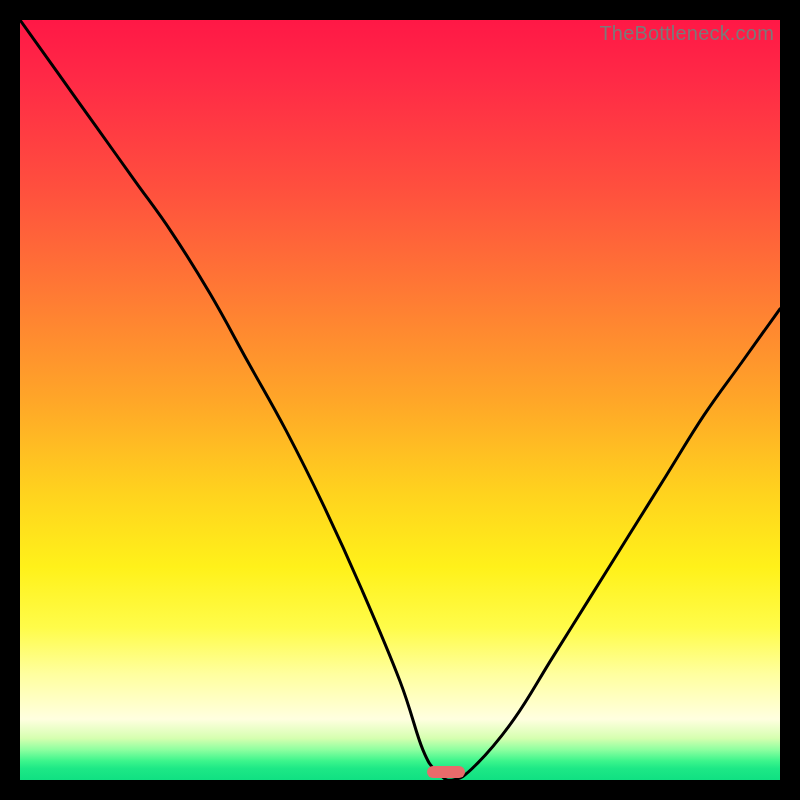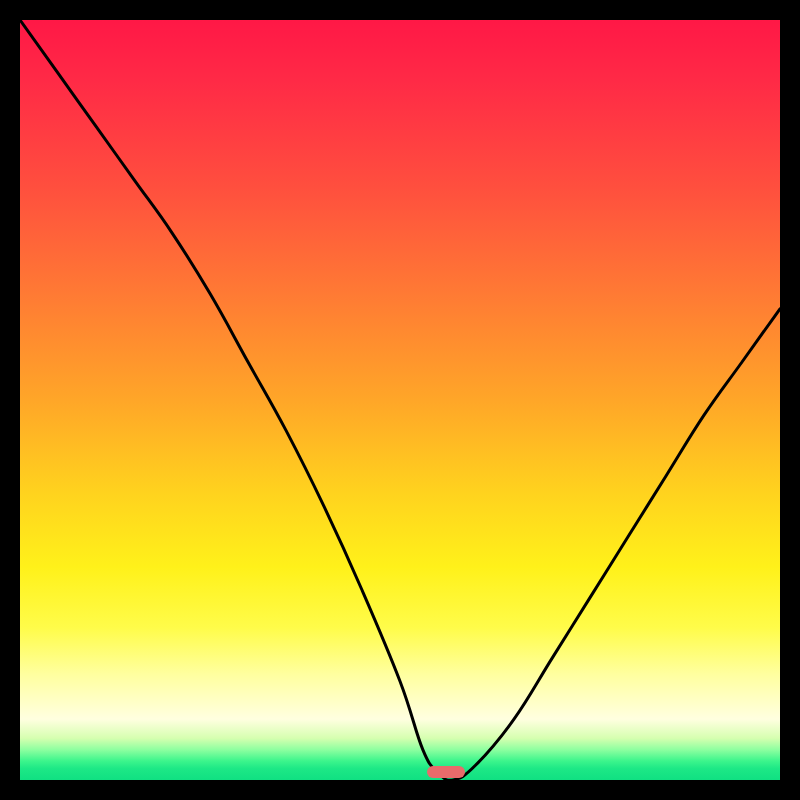--- a/index.html
+++ b/index.html
@@ -65,20 +65,21 @@
     background: #e86b6b;
     border-radius: 6px;
   }
 </style>
 </head>
 <body>
 
 <div class="frame">
   <div class="plot">
 
+    <div class="watermark">TheBottleneck.com</div>
 
     <svg class="curve" viewBox="0 0 760 760" preserveAspectRatio="none">
       <path fill="none" stroke="#000" stroke-width="3" stroke-linecap="round" stroke-linejoin="round" d="M 0.0 0.0 C 7.6 10.6, 22.8 31.9, 38.0 53.2 C 53.2 74.5, 60.8 85.1, 76.0 106.4 C 91.2 127.7, 98.8 138.3, 114.0 159.6 C 129.2 180.9, 136.8 190.0, 152.0 212.8 C 167.2 235.6, 174.8 247.8, 190.0 273.6 C 205.2 299.4, 212.8 314.6, 228.0 342.0 C 243.2 369.4, 250.8 381.5, 266.0 410.4 C 281.2 439.3, 288.8 454.5, 304.0 486.4 C 319.2 518.3, 326.8 535.0, 342.0 570.0 C 357.2 605.0, 367.8 629.3, 380.0 661.2 C 392.2 693.1, 395.2 711.4, 402.8 729.6 C 410.4 747.8, 411.9 746.3, 418.0 752.4 C 424.1 758.5, 425.6 761.5, 433.2 760.0 C 440.8 758.5, 443.8 757.0, 456.0 744.8 C 468.2 732.6, 478.8 720.5, 494.0 699.2 C 509.2 677.9, 516.8 662.7, 532.0 638.4 C 547.2 614.1, 554.8 601.9, 570.0 577.6 C 585.2 553.3, 592.8 541.1, 608.0 516.8 C 623.2 492.5, 630.8 480.3, 646.0 456.0 C 661.2 431.7, 668.8 418.0, 684.0 395.2 C 699.2 372.4, 706.8 363.3, 722.0 342.0 C 737.2 320.7, 752.4 299.4, 760.0 288.8"></path>
     </svg>
 
     <div class="optimum" style="width: 38px; height: 12.16px; left: 406.6px; top: 745.84px;"></div>
   </div>
 </div>
 
 </body></html>

